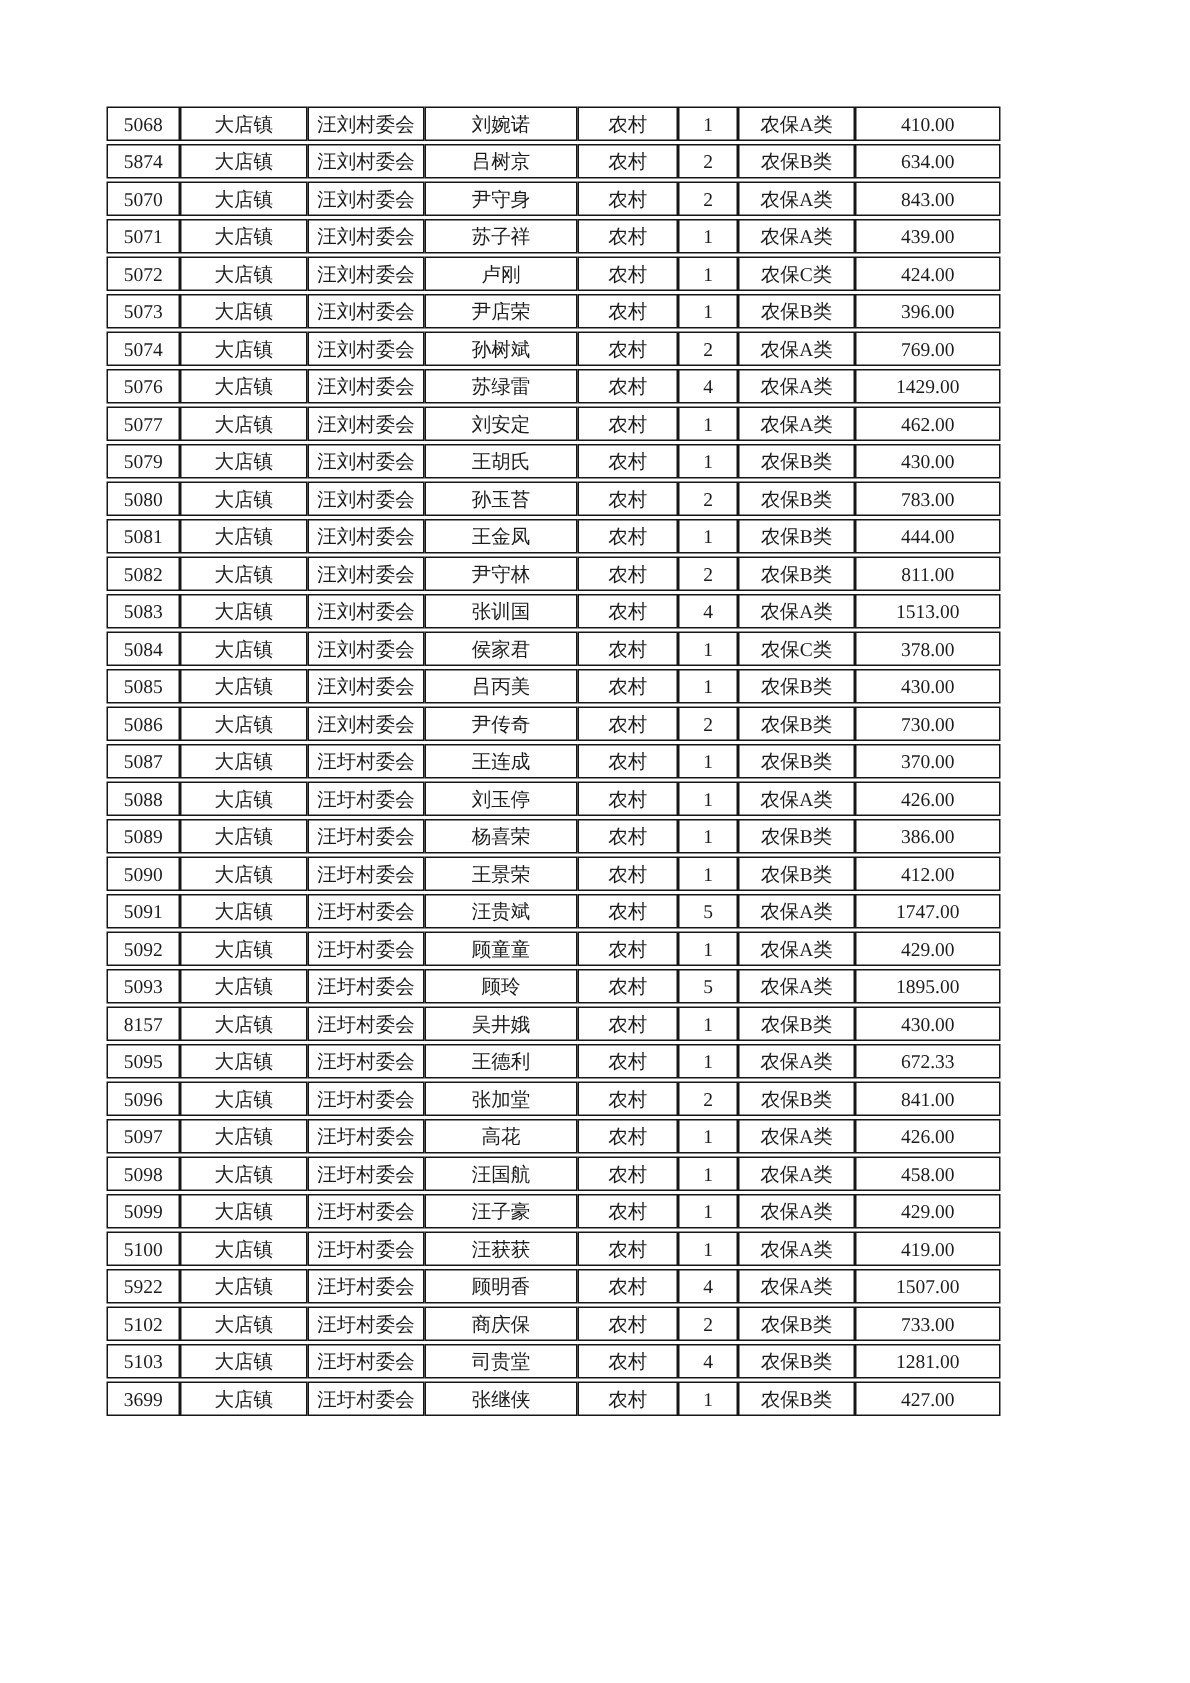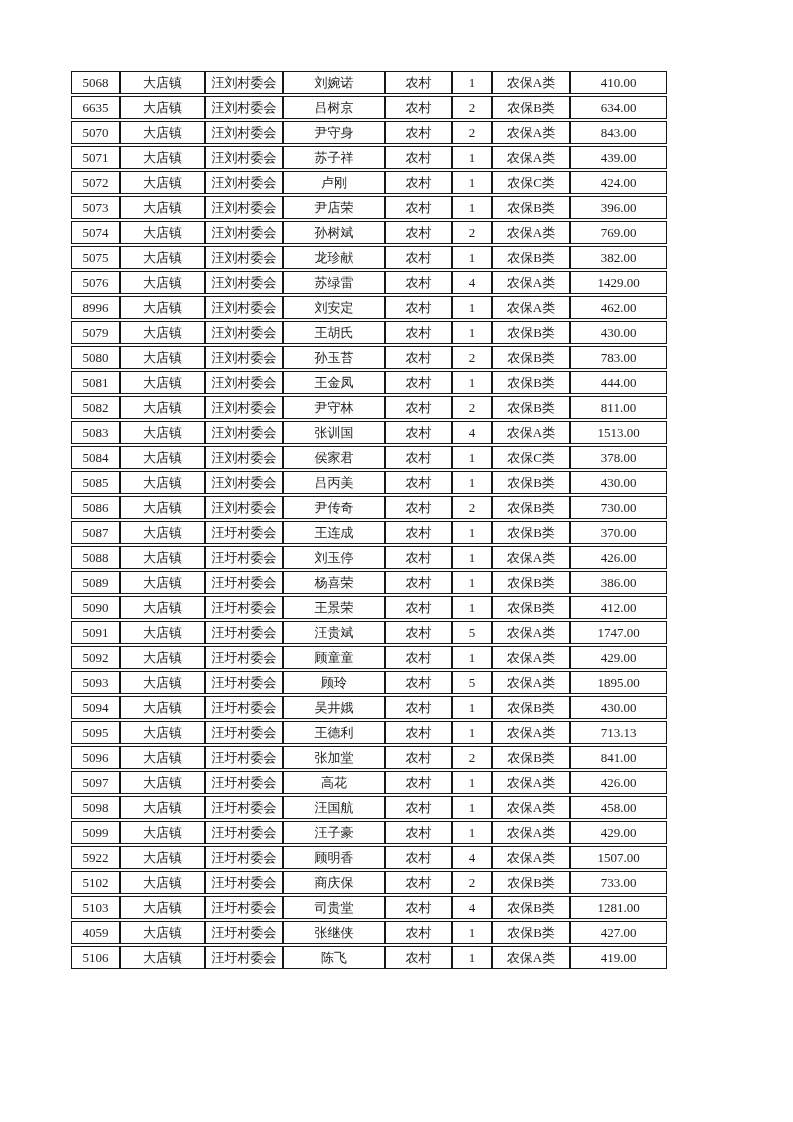--- a/index.html
+++ b/index.html
@@ -74,21 +74,21 @@
           <td>5068</td>
           <td>大店镇</td>
           <td>汪刘村委会</td>
           <td>刘婉诺</td>
           <td>农村</td>
           <td>1</td>
           <td>农保A类</td>
           <td>410.00</td>
         </tr>
         <tr>
-          <td>6635</td>
+          <td>5874</td>
           <td>大店镇</td>
           <td>汪刘村委会</td>
           <td>吕树京</td>
           <td>农村</td>
           <td>2</td>
           <td>农保B类</td>
           <td>634.00</td>
         </tr>
         <tr>
           <td>5070</td>
@@ -134,41 +134,31 @@
           <td>5074</td>
           <td>大店镇</td>
           <td>汪刘村委会</td>
           <td>孙树斌</td>
           <td>农村</td>
           <td>2</td>
           <td>农保A类</td>
           <td>769.00</td>
         </tr>
         <tr>
-          <td>5075</td>
-          <td>大店镇</td>
-          <td>汪刘村委会</td>
-          <td>龙珍献</td>
-          <td>农村</td>
-          <td>1</td>
-          <td>农保B类</td>
-          <td>382.00</td>
-        </tr>
-        <tr>
           <td>5076</td>
           <td>大店镇</td>
           <td>汪刘村委会</td>
           <td>苏绿雷</td>
           <td>农村</td>
           <td>4</td>
           <td>农保A类</td>
           <td>1429.00</td>
         </tr>
         <tr>
-          <td>8996</td>
+          <td>5077</td>
           <td>大店镇</td>
           <td>汪刘村委会</td>
           <td>刘安定</td>
           <td>农村</td>
           <td>1</td>
           <td>农保A类</td>
           <td>462.00</td>
         </tr>
         <tr>
           <td>5079</td>
@@ -314,38 +304,38 @@
           <td>5093</td>
           <td>大店镇</td>
           <td>汪圩村委会</td>
           <td>顾玲</td>
           <td>农村</td>
           <td>5</td>
           <td>农保A类</td>
           <td>1895.00</td>
         </tr>
         <tr>
-          <td>5094</td>
+          <td>8157</td>
           <td>大店镇</td>
           <td>汪圩村委会</td>
           <td>吴井娥</td>
           <td>农村</td>
           <td>1</td>
           <td>农保B类</td>
           <td>430.00</td>
         </tr>
         <tr>
           <td>5095</td>
           <td>大店镇</td>
           <td>汪圩村委会</td>
           <td>王德利</td>
           <td>农村</td>
           <td>1</td>
           <td>农保A类</td>
-          <td>713.13</td>
+          <td>672.33</td>
         </tr>
         <tr>
           <td>5096</td>
           <td>大店镇</td>
           <td>汪圩村委会</td>
           <td>张加堂</td>
           <td>农村</td>
           <td>2</td>
           <td>农保B类</td>
           <td>841.00</td>
@@ -374,20 +364,30 @@
           <td>5099</td>
           <td>大店镇</td>
           <td>汪圩村委会</td>
           <td>汪子豪</td>
           <td>农村</td>
           <td>1</td>
           <td>农保A类</td>
           <td>429.00</td>
         </tr>
         <tr>
+          <td>5100</td>
+          <td>大店镇</td>
+          <td>汪圩村委会</td>
+          <td>汪获获</td>
+          <td>农村</td>
+          <td>1</td>
+          <td>农保A类</td>
+          <td>419.00</td>
+        </tr>
+        <tr>
           <td>5922</td>
           <td>大店镇</td>
           <td>汪圩村委会</td>
           <td>顾明香</td>
           <td>农村</td>
           <td>4</td>
           <td>农保A类</td>
           <td>1507.00</td>
         </tr>
         <tr>
@@ -404,34 +404,24 @@
           <td>5103</td>
           <td>大店镇</td>
           <td>汪圩村委会</td>
           <td>司贵堂</td>
           <td>农村</td>
           <td>4</td>
           <td>农保B类</td>
           <td>1281.00</td>
         </tr>
         <tr>
-          <td>4059</td>
+          <td>3699</td>
           <td>大店镇</td>
           <td>汪圩村委会</td>
           <td>张继侠</td>
           <td>农村</td>
           <td>1</td>
           <td>农保B类</td>
           <td>427.00</td>
-        </tr>
-        <tr>
-          <td>5106</td>
-          <td>大店镇</td>
-          <td>汪圩村委会</td>
-          <td>陈飞</td>
-          <td>农村</td>
-          <td>1</td>
-          <td>农保A类</td>
-          <td>419.00</td>
         </tr>
       </tbody>
   </table>
 </div>
 
 </body></html>

